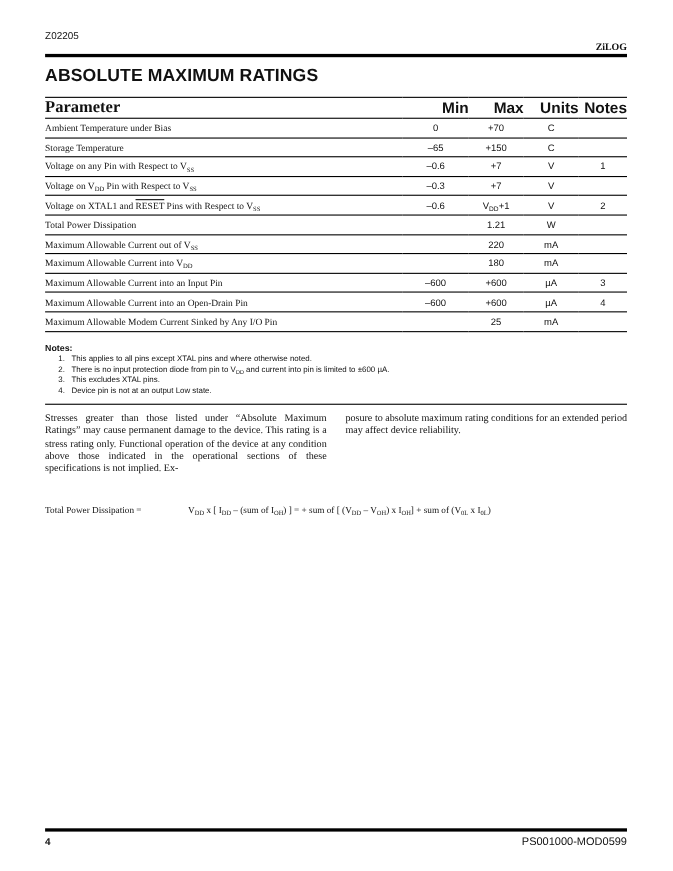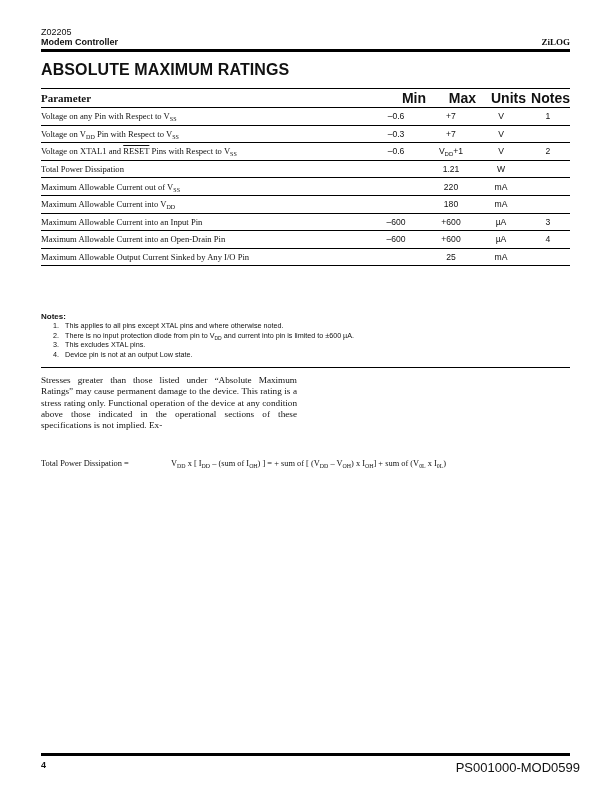--- a/index.html
+++ b/index.html
@@ -10,21 +10,21 @@
     .hdr-line2 { font-family: "Liberation Sans", sans-serif; font-weight: bold; font-size: 9px; line-height: 10px; }
     .hdr-brand { position: absolute; right: 0; top: 10px; font-family: "Liberation Serif", serif; font-weight: bold; font-size: 9px; }
     .hdr-rule { position: absolute; left: 0; top: 22px; width: 529px; height: 3px; background: #000; }
 
     .section-title { position: absolute; left: 41px; top: 61px; font-family: "Liberation Sans", sans-serif; font-weight: bold; font-size: 16px; letter-spacing: 0.1px; }
 
     table.ratings { position: absolute; left: 41px; top: 88px; width: 529px; border-collapse: collapse; }
     table.ratings th, table.ratings td { padding: 0; height: 16.6px; border-bottom: 1px solid #000; }
     table.ratings thead tr { border-top: 1px solid #000; }
     table.ratings thead th { font-size: 9px; height: 18px; }
-    table.ratings th.param { text-align: left; font-family: "Liberation Serif", serif; font-weight: bold; font-size: 11px; }
+    table.ratings th.param { text-align: left; font-family: "Liberation Serif", serif; font-weight: bold; font-size: 15px; }
     table.ratings th.num { text-align: right; font-family: "Liberation Sans", sans-serif; font-weight: bold; font-size: 14px; }
     table.ratings td.param { text-align: left; font-family: "Liberation Serif", serif; font-size: 8.6px; }
     table.ratings td.num { text-align: center; font-family: "Liberation Sans", sans-serif; font-size: 8.6px; }
     .col-param { width: 325px; }
     .col-min { width: 60px; }
     .col-max { width: 50px; }
     .col-units { width: 50px; }
     .col-notes { width: 44px; }
     sub { font-size: 70%; vertical-align: -2px; line-height: 0; }
     .overline { text-decoration: overline; }
@@ -41,45 +41,58 @@
     .body-right { left: 314px; width: 256px; }
     .body-right p { margin: 0 0 10px 0; }
     .body-left p { margin: 0; }
 
     .formula { position: absolute; left: 41px; top: 459px; width: 529px; font-family: "Liberation Serif", serif; font-size: 8.4px; white-space: nowrap; }
     .formula-label { position: absolute; left: 0; top: 0; }
     .formula-expr { position: absolute; left: 130px; top: 0; }
 
     .footer-rule { position: absolute; left: 41px; top: 753px; width: 529px; height: 3px; background: #000; }
     .footer-page { position: absolute; left: 41px; top: 760px; font-family: "Liberation Sans", sans-serif; font-weight: bold; font-size: 9px; }
-    .footer-doc { position: absolute; right: 32px; top: 760px; font-family: "Liberation Sans", sans-serif; font-size: 13px; }
+    .footer-doc { position: absolute; right: 42px; top: 760px; font-family: "Liberation Sans", sans-serif; font-size: 10px; }
   </style>
 </head>
 <body>
 
 <div class="header">
   <div class="hdr-line1">Z02205</div>
-  <div class="hdr-line2">Modem Controller</div>
   <div class="hdr-brand">ZiLOG</div>
   <div class="hdr-rule"></div>
 </div>
 
 <div class="section-title">ABSOLUTE MAXIMUM RATINGS</div>
 
 <table class="ratings">
   <thead>
     <tr>
       <th class="param col-param">Parameter</th>
       <th class="num col-min">Min</th>
       <th class="num col-max">Max</th>
       <th class="num col-units">Units</th>
       <th class="num col-notes">Notes</th>
     </tr>
   </thead>
   <tbody>
+    <tr>
+      <td class="param">Ambient Temperature under Bias</td>
+      <td class="num">0</td>
+      <td class="num">+70</td>
+      <td class="num">C</td>
+      <td class="num"></td>
+    </tr>
+    <tr>
+      <td class="param">Storage Temperature</td>
+      <td class="num">–65</td>
+      <td class="num">+150</td>
+      <td class="num">C</td>
+      <td class="num"></td>
+    </tr>
     <tr>
       <td class="param"><span>Voltage on any Pin with Respect to V</span><sub>SS</sub></td>
       <td class="num">–0.6</td>
       <td class="num">+7</td>
       <td class="num">V</td>
       <td class="num">1</td>
     </tr>
     <tr>
       <td class="param"><span>Voltage on V</span><sub>DD</sub><span> Pin with Respect to V</span><sub>SS</sub></td>
       <td class="num">–0.3</td>
@@ -123,21 +136,21 @@
       <td class="num">3</td>
     </tr>
     <tr>
       <td class="param">Maximum Allowable Current into an Open-Drain Pin</td>
       <td class="num">–600</td>
       <td class="num">+600</td>
       <td class="num">µA</td>
       <td class="num">4</td>
     </tr>
     <tr>
-      <td class="param">Maximum Allowable Output Current Sinked by Any I/O Pin</td>
+      <td class="param">Maximum Allowable Modem Current Sinked by Any I/O Pin</td>
       <td class="num"></td>
       <td class="num">25</td>
       <td class="num">mA</td>
       <td class="num"></td>
     </tr>
   </tbody>
 </table>
 
 <div class="notes">
   <div class="notes-title">Notes:</div>
@@ -159,20 +172,21 @@
         <span>Device pin is not at an output Low state.</span>
       </li>
   </ol>
 </div>
 <div class="notes-rule"></div>
 
 <div class="body-col body-left">
   <p>Stresses greater than those listed under “Absolute Maximum Ratings” may cause permanent damage to the device. This rating is a stress rating only. Functional operation of the device at any condition above those indicated in the operational sections of these specifications is not implied. Ex-</p>
 </div>
 <div class="body-col body-right">
+  <p>posure to absolute maximum rating conditions for an extended period may affect device reliability.</p>
 </div>
 
 <div class="formula">
   <span class="formula-label">Total Power Dissipation =</span>
   <span class="formula-expr"><span>V</span><sub>DD</sub><span> x [ I</span><sub>DD</sub><span> – (sum of I</span><sub>OH</sub><span>) ] = + sum of [ (V</span><sub>DD</sub><span> – V</span><sub>OH</sub><span>) x I</span><sub>OH</sub><span>] + sum of (V</span><sub>0L</sub><span> x I</span><sub>0L</sub><span>)</span></span>
 </div>
 
 <div class="footer-rule"></div>
 <div class="footer-page">4</div>
 <div class="footer-doc">PS001000-MOD0599</div>

